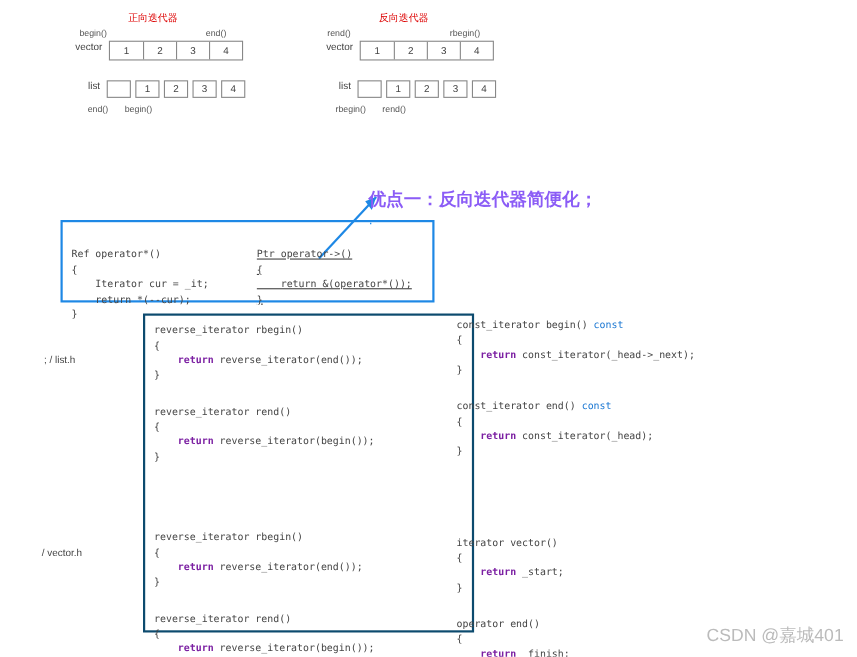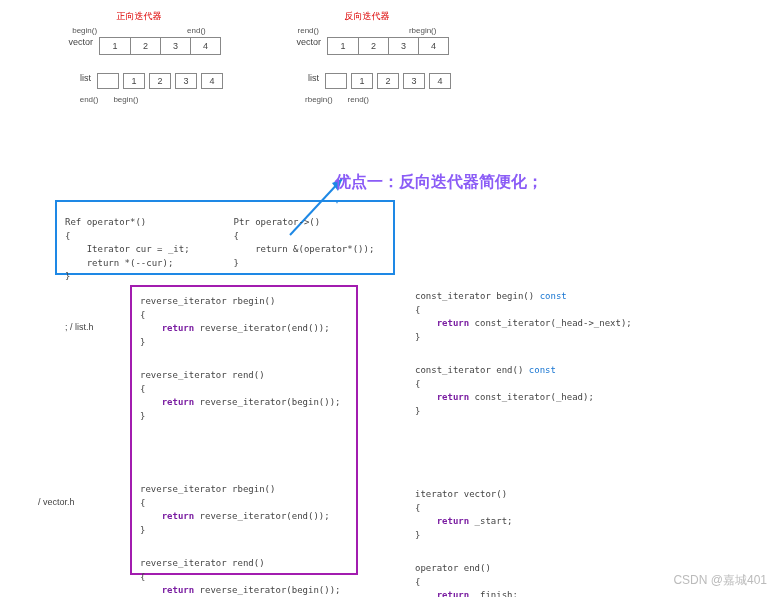--- a/index.html
+++ b/index.html
@@ -10,42 +10,42 @@
 .iter-title { color: #d00; font-size: 9px; margin-bottom: 3px; }
 .iter-row { display: flex; align-items: flex-start; gap: 6px; margin-bottom: 6px; }
 .iter-label { font-size: 9px; width: 36px; text-align: right; color: #444; }
 .iter-cells { display: flex; border: 1px solid #888; }
 .iter-cells .cell { width: 30px; height: 16px; border-left: 1px solid #888; font-size: 9px; text-align: center; line-height: 16px; color: #444; }
 .iter-cells .cell:first-child { border-left: none; }
 .list-cells { display: flex; gap: 4px; }
 .list-cells .lcell { width: 22px; height: 16px; border: 1px solid #888; font-size: 9px; text-align: center; line-height: 14px; color: #444; }
 
 .blue-box-top { position: absolute; top: 200px; left: 55px; width: 340px; height: 75px; border: 2px solid #1e88e5; display: flex; }
-.blue-box-top .half { flex: 1; padding: 14px 8px; }
-.blue-box-top .half + .half { border-left: 1px solid transparent; }
+.blue-box-top .half { flex: 1; padding: 24px 8px; }
+.blue-box-top .half + .half { border-left: 1px solid transparent; text-decoration: underline; }
 
-.blue-box-bottom { position: absolute; top: 285px; left: 130px; width: 228px; height: 290px; border: 2px solid #a21caf; padding: 8px; }
+.blue-box-bottom { position: absolute; top: 285px; left: 130px; width: 301px; height: 290px; border: 2px solid #0c4a6e; padding: 8px; }
 
 .code { font-family: Consolas, monospace; font-size: 9px; line-height: 1.5; color: #444; white-space: pre; }
 .kw-blue { color: #1976d2; font-weight: normal; }
 .kw-purple { color: #7b1fa2; font-weight: bold; }
 .code-block { margin-bottom: 20px; }
 
 .right-code { position: absolute; top: 290px; left: 415px; }
 
 .annotation { position: absolute; top: 168px; left: 335px; width: 430px; }
 .anno-line { color: #8b5cf6; font-weight: bold; font-size: 16px; line-height: 1.7; }
 
 .arrow-svg { position: absolute; top: 165px; left: 280px; width: 80px; height: 80px; pointer-events: none; }
 
 .file-label { position: absolute; font-size: 9px; color: #444; }
-.file-label.listh { top: 322px; left: 40px; margin-left: 25px; }
+.file-label.listh { top: 322px; left: 40px; }
 .file-label.vectorh { top: 497px; left: 38px; }
 
-.watermark { position: absolute; bottom: 8px; right: 12px; font-size: 12px; color: #bbb; }
+.watermark { position: absolute; bottom: 8px; right: 12px; font-size: 16px; color: #bbb; }
 </style>
 </head>
 <body>
 
 <div class="diagram-top">
   <div class="iter-block">
     <div class="iter-title">正向迭代器</div>
     <div style="display:flex; gap:90px; font-size:8px; color:#555; margin-bottom:2px;">
       <span>begin()</span>
       <span>end()</span>

